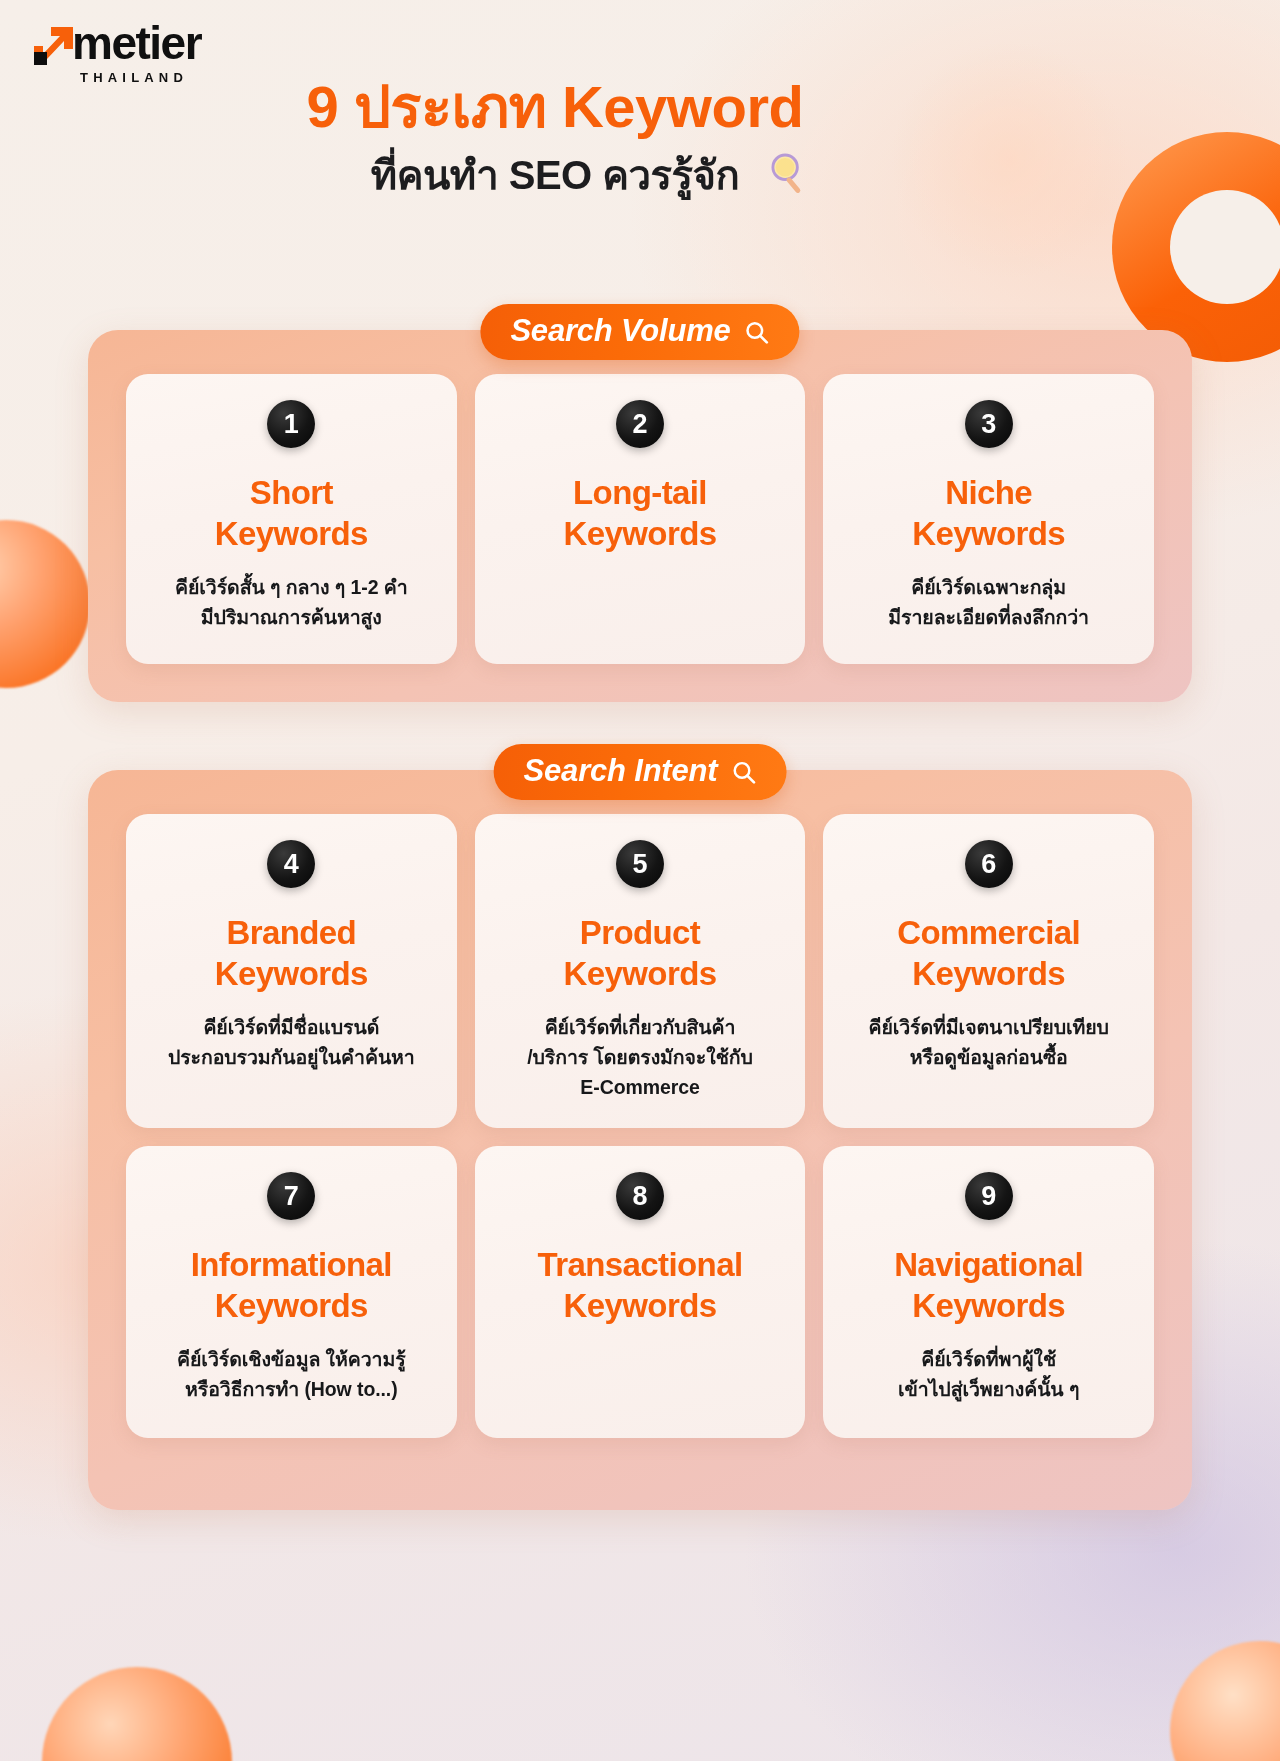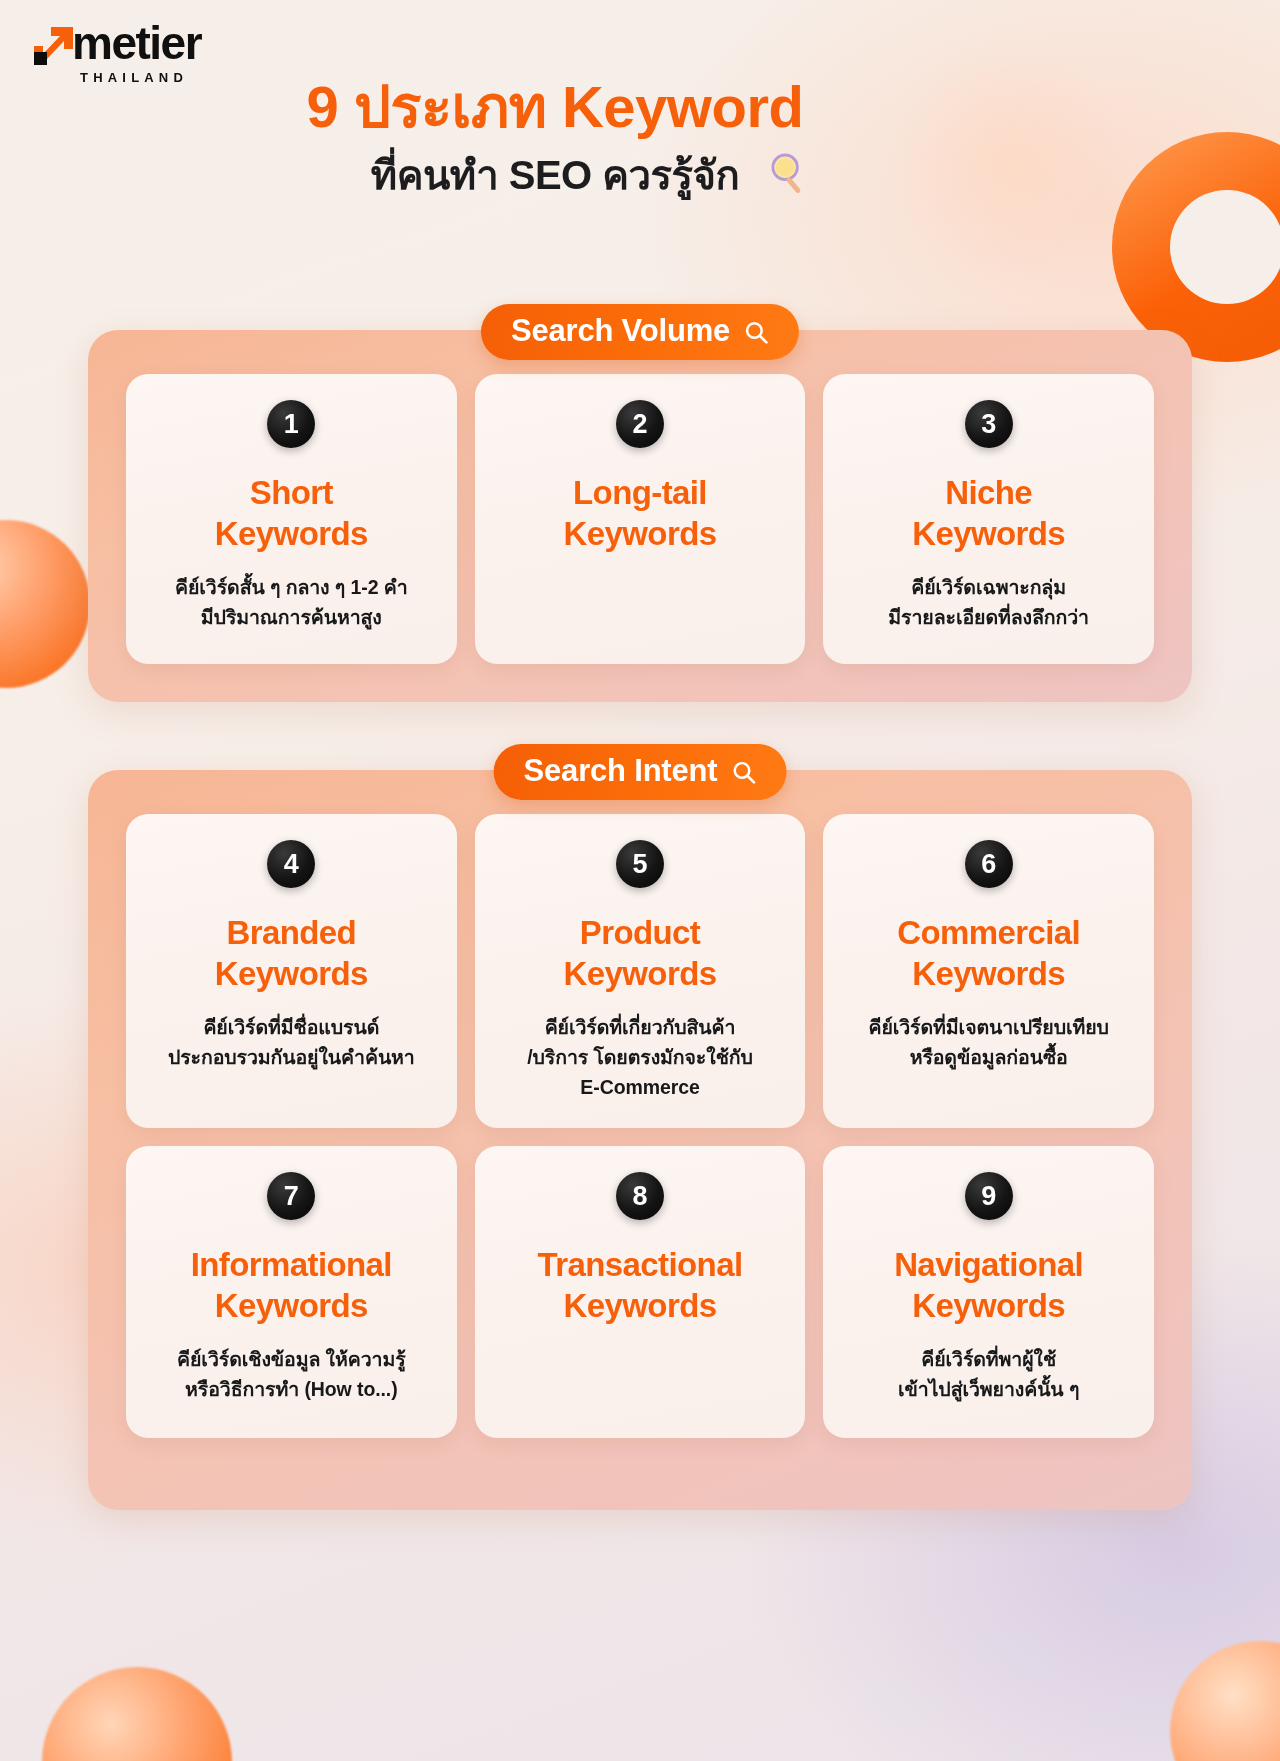--- a/index.html
+++ b/index.html
@@ -84,20 +84,21 @@
   .section-pill {
     position:absolute; left:50%; transform:translateX(-50%);
     top:-26px;
     background: linear-gradient(96deg, #f55f07 0%, #fb6b08 45%, #ff7a14 100%);
     color:#fff; border-radius:28px;
     padding:9px 30px 11px 30px;
     font-size:31px; font-weight:700; letter-spacing:-0.2px;
     display:flex; align-items:center; gap:14px;
     box-shadow:0 6px 16px rgba(220,95,20,0.28);
     white-space:nowrap;
+    font-style:italic;
   }
   .pill-mag { width:25px; height:25px; flex:0 0 25px; margin-top:2px; }
 
   .grid { display:grid; grid-template-columns:repeat(3,1fr); gap:18px; padding:44px 38px 38px 38px; }
   #section-intent .grid { padding:44px 38px 34px 38px; gap:18px 18px; }
 
   .card {
     background: linear-gradient(170deg, #fdf6f2 0%, #fbf2ee 45%, #f9efeb 100%);
     border-radius:22px;
     padding:26px 18px 26px 18px;

